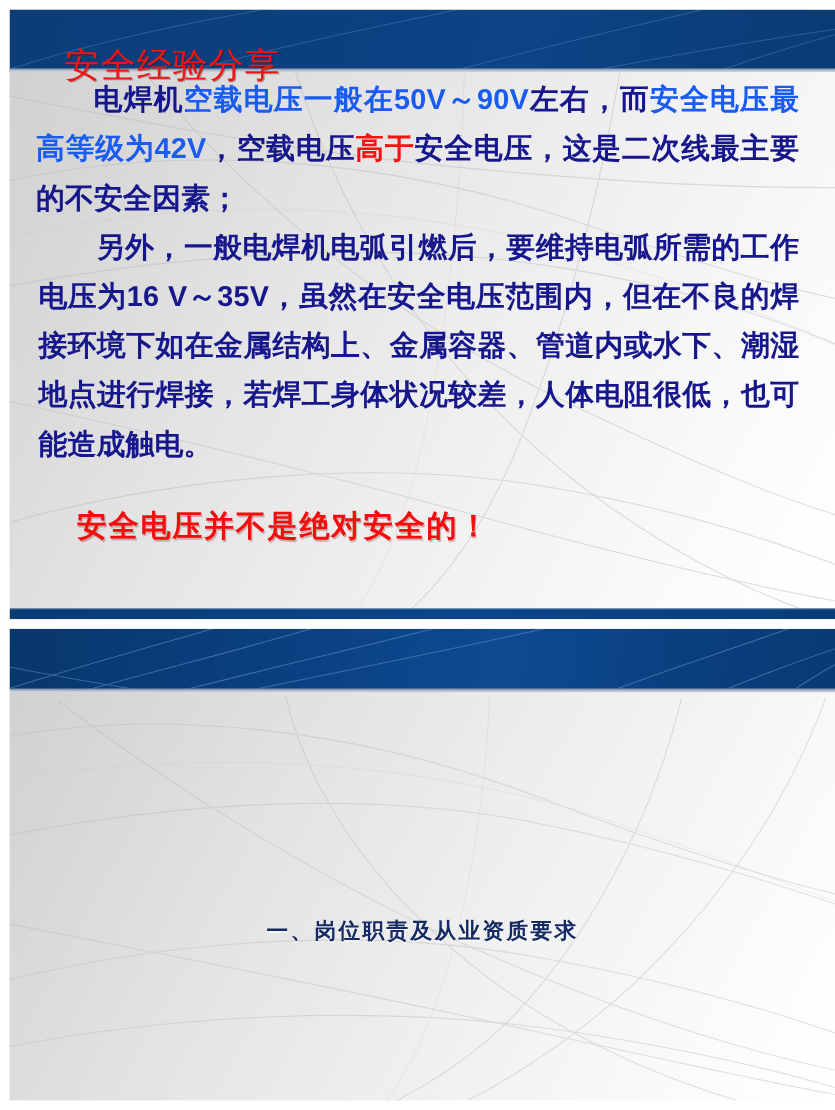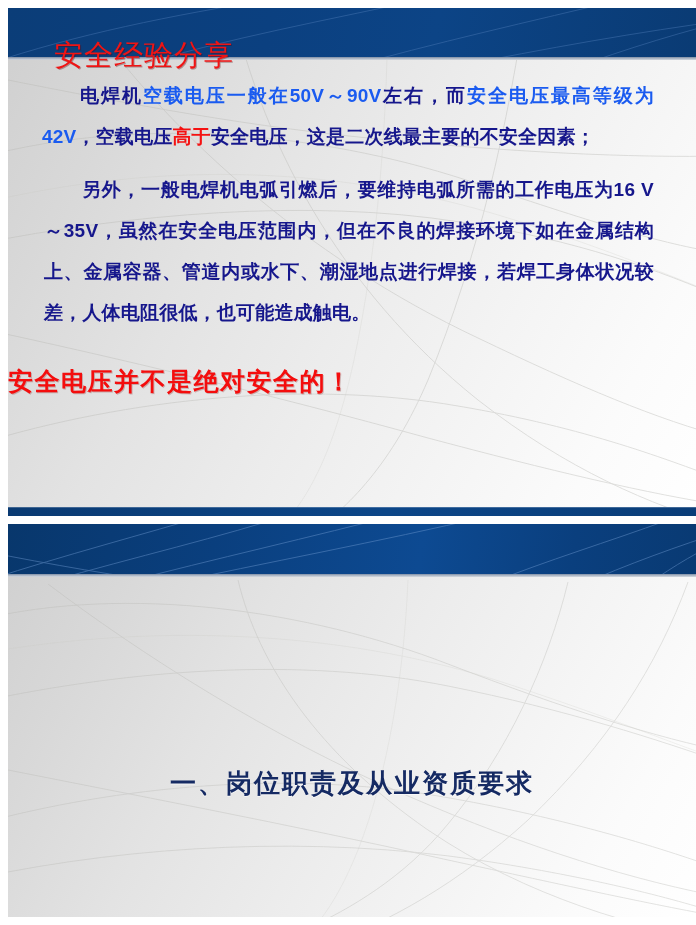--- a/index.html
+++ b/index.html
@@ -102,38 +102,39 @@
   .body-area {
     position: absolute;
     top: 55px;
     left: 0;
     width: 688px;
     height: 445px;
     z-index: 2;
   }
 
   .para {
-    margin: 12px;
+    margin: 0;
     padding: 0 30px 0 22px;
-    font-size: 19px;
+    font-size: 24px;
     font-weight: 700;
     line-height: 41px;
     color: #16178c;
     text-align: justify;
     text-justify: inter-ideograph;
     letter-spacing: .2px;
   }
   .para.indent { text-indent: 2em; }
   .para + .para { margin-top: 0; padding-left: 24px; }
 
   .hl-blue { color: #1a5bf0; }
   .hl-red  { color: #f51212; }
 
   .conclusion {
     margin: 28px 0 0 0;
+    padding-left: 56px;
     font-size: 25px;
     font-weight: 700;
     color: #f40d0d;
     letter-spacing: 1.5px;
     line-height: 40px;
     text-shadow: 1px 1px 0 rgba(120,0,0,.25);
   }
 
   .footer-band {
     position: absolute;
@@ -178,21 +179,21 @@
     background: linear-gradient(to bottom, #7f8ea6 0%, #b8c1cd 60%, #d5d9df 100%);
     z-index: 4;
   }
 
   .section-heading {
     position: absolute;
     top: 218px;
     left: 0;
     width: 688px;
     text-align: center;
-    font-size: 26px;
+    font-size: 18px;
     font-weight: 700;
     color: #152a63;
     letter-spacing: 2px;
     line-height: 38px;
     z-index: 3;
     text-shadow: 0 1px 0 rgba(255,255,255,.6);
   }
 </style>
 </head>
 <body>

